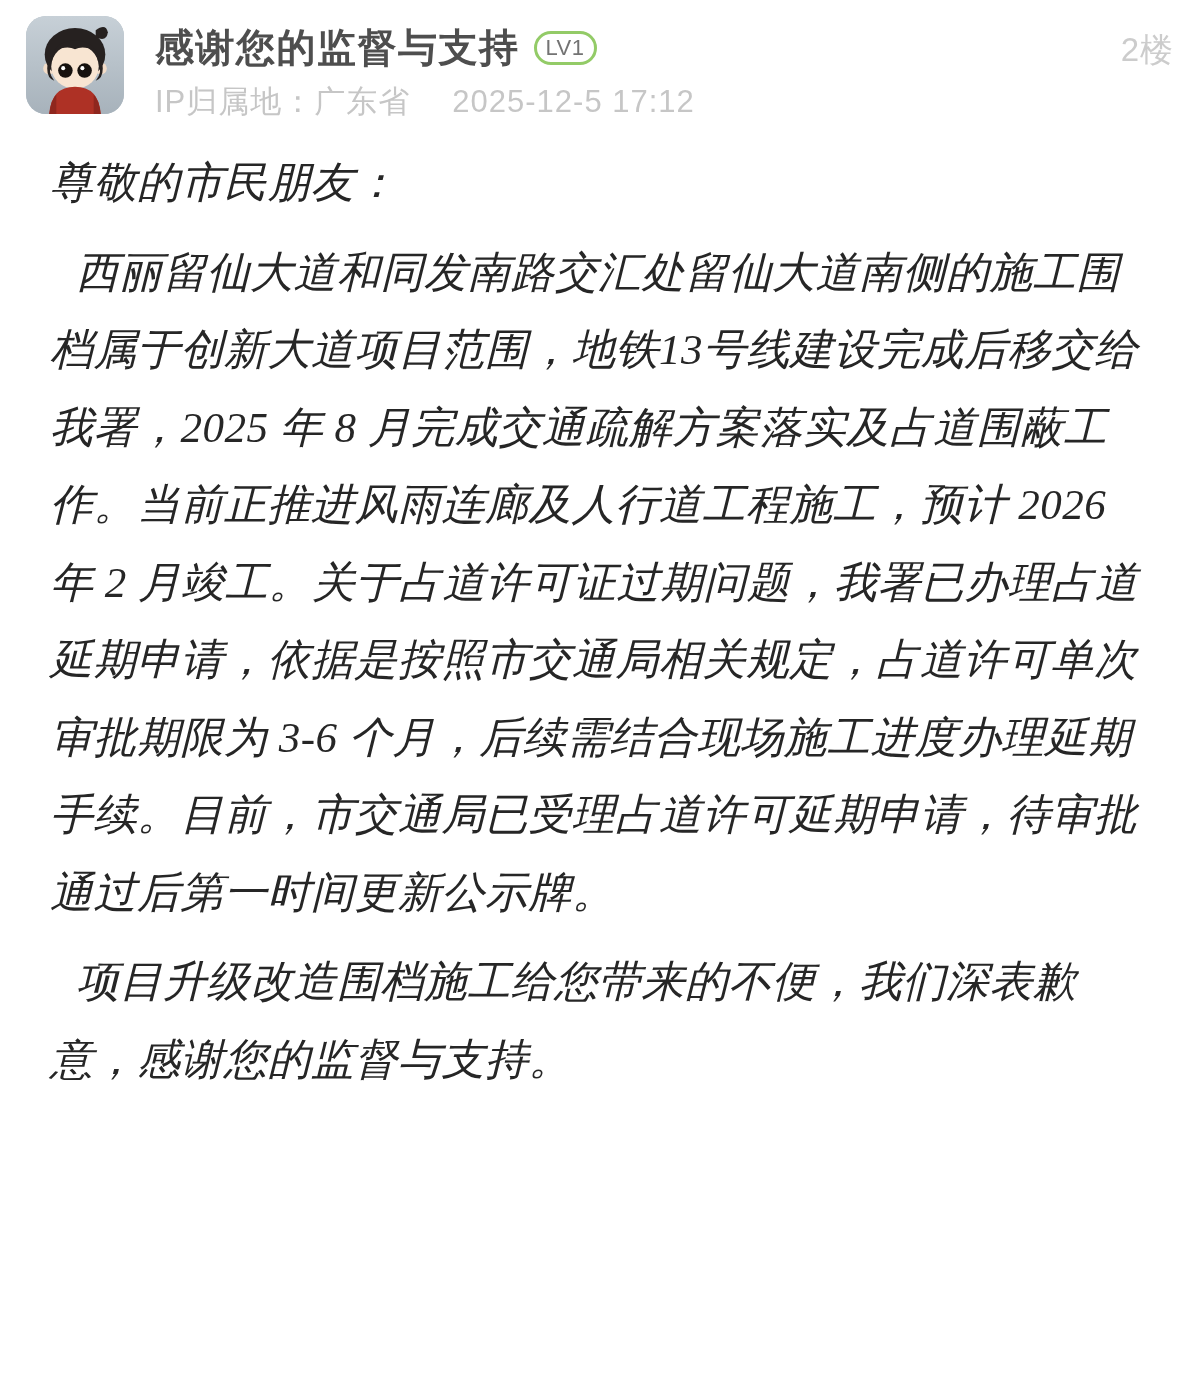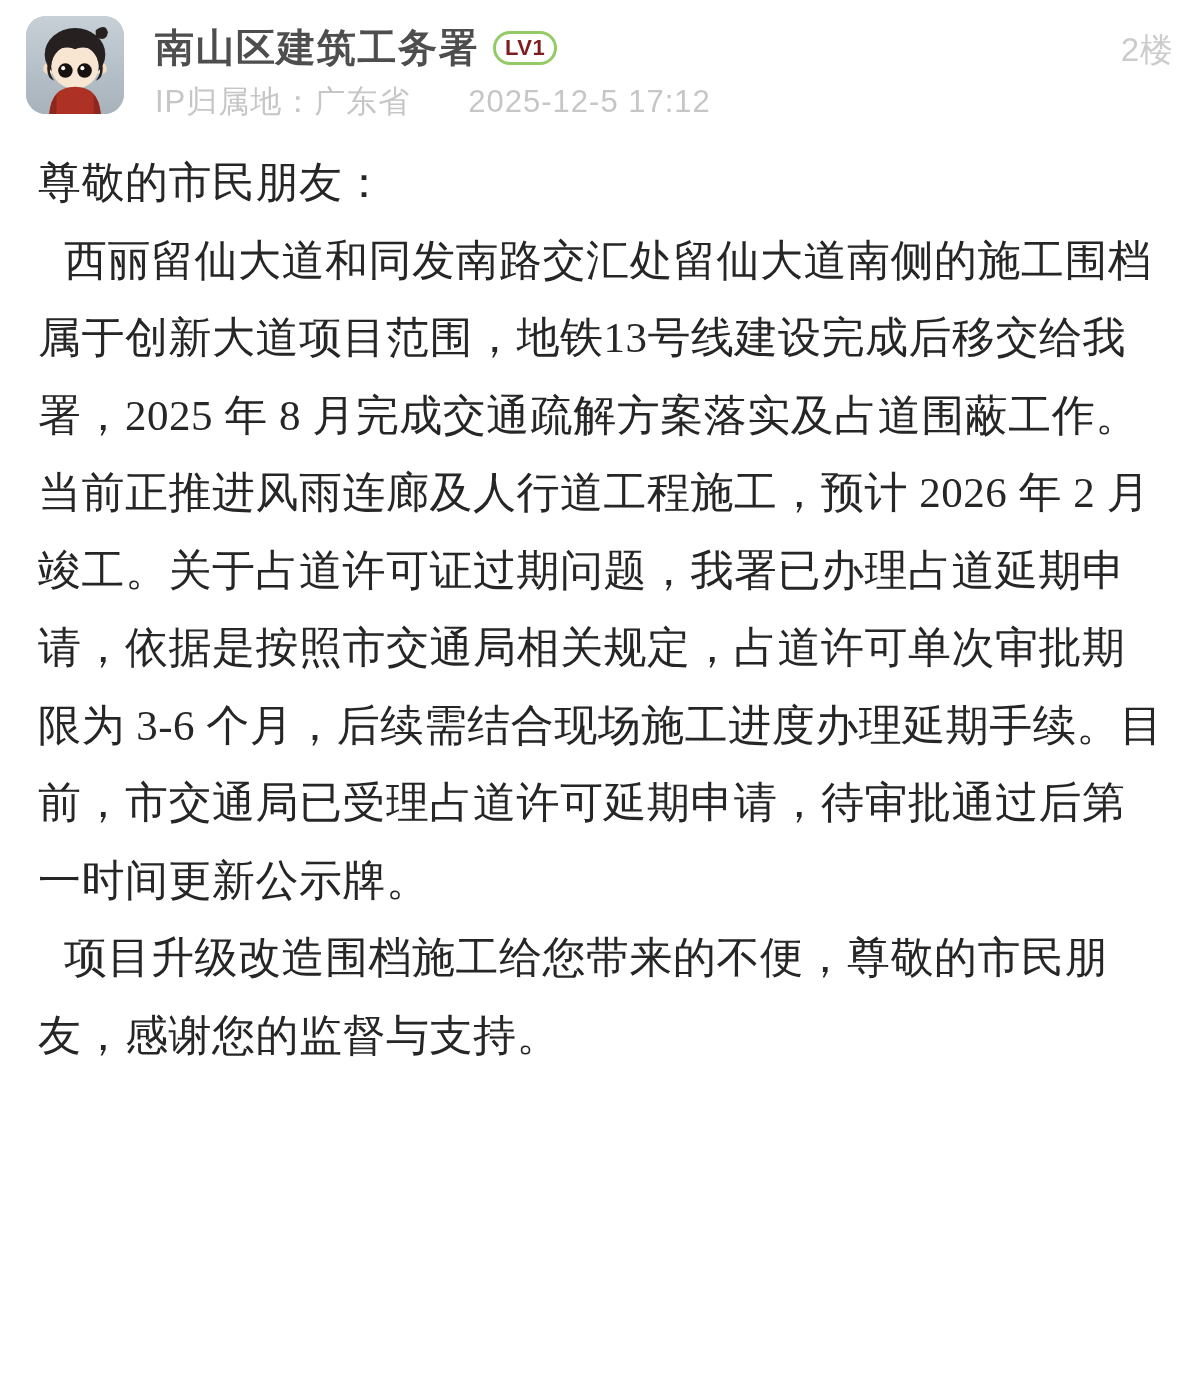--- a/index.html
+++ b/index.html
@@ -39,56 +39,56 @@
     font-weight: 700;
     color: #4e4e4e;
     letter-spacing: 1.5px;
     line-height: 48px;
     cursor: pointer;
   }
   .lv-badge {
     display: inline-block;
     margin-left: 14px;
     border: 3px solid #93cb67;
-    color: #7f1d1d;
+    color: #737373;
     border-radius: 18px;
     font-size: 22px;
-    font-weight: 700;
+    font-weight: 400;
     line-height: 28px;
     padding: 0 9px;
     letter-spacing: 0.5px;
   }
   .meta-row {
     margin-top: 9px;
     font-size: 31px;
     color: #c6c6c6;
     letter-spacing: 1px;
     white-space: nowrap;
   }
-  .meta-row .post-time { margin-left: 58px; }
+  .meta-row .post-time { margin-left: 42px; }
   .floor {
     position: absolute;
     top: 28px; right: 28px;
     font-size: 33px;
     color: #cccccc;
     letter-spacing: 1px;
     text-align: right;
   }
 
   
   .content {
     margin: 20px 38px 0 38px;
     font-family: "Liberation Serif", sans-serif; 
     font-size: 43px;
     line-height: 77.5px;
     color: #262626;
     letter-spacing: 0.5px;
     word-break: break-all;
   }
-  .content p { margin: 0; }
+  .content p { margin: 12px; font-style: italic; }
   .content p.ind { text-indent: 26px; }
 </style>
 </head>
 <body>
 
 <header class="post-header">
 
   <div class="avatar">
     <svg viewBox="0 0 97 97" aria-hidden="true">
       <defs>
@@ -120,28 +120,28 @@
       <circle cx="55.8" cy="51.6" r="2" fill="#ffffff"></circle>
 
       <path d="M23 97 Q25 70 48.5 70 Q72 70 74 97 Z" fill="#ae3125"></path>
       <path d="M23 97 Q25 82 30 78 L30 97 Z" fill="#8f271e"></path>
       <path d="M74 97 Q72 82 67 78 L67 97 Z" fill="#8f271e"></path>
     </svg>
   </div>
 
   <div class="head-main">
     <div class="name-row">
-      <span class="username">南山区建筑工务署</span>
+      <span class="username">感谢您的监督与支持</span>
       <span class="lv-badge">LV1</span>
     </div>
     <div class="meta-row">
       <span class="ip-location">IP归属地：广东省</span><span class="post-time">2025-12-5 17:12</span>
     </div>
   </div>
 
   <span class="floor">2楼</span>
 </header>
 
 <main class="content">
   <p>尊敬的市民朋友：</p>
   <p class="ind">西丽留仙大道和同发南路交汇处留仙大道南侧的施工围档属于创新大道项目范围，地铁13号线建设完成后移交给我署，2025 年 8 月完成交通疏解方案落实及占道围蔽工作。当前正推进风雨连廊及人行道工程施工，预计 2026 年 2 月竣工。关于占道许可证过期问题，我署已办理占道延期申请，依据是按照市交通局相关规定，占道许可单次审批期限为 3-6 个月，后续需结合现场施工进度办理延期手续。目前，市交通局已受理占道许可延期申请，待审批通过后第一时间更新公示牌。</p>
-  <p class="ind">项目升级改造围档施工给您带来的不便，尊敬的市民朋友，感谢您的监督与支持。</p>
+  <p class="ind">项目升级改造围档施工给您带来的不便，我们深表歉意，感谢您的监督与支持。</p>
 </main>
 
 </body></html>

